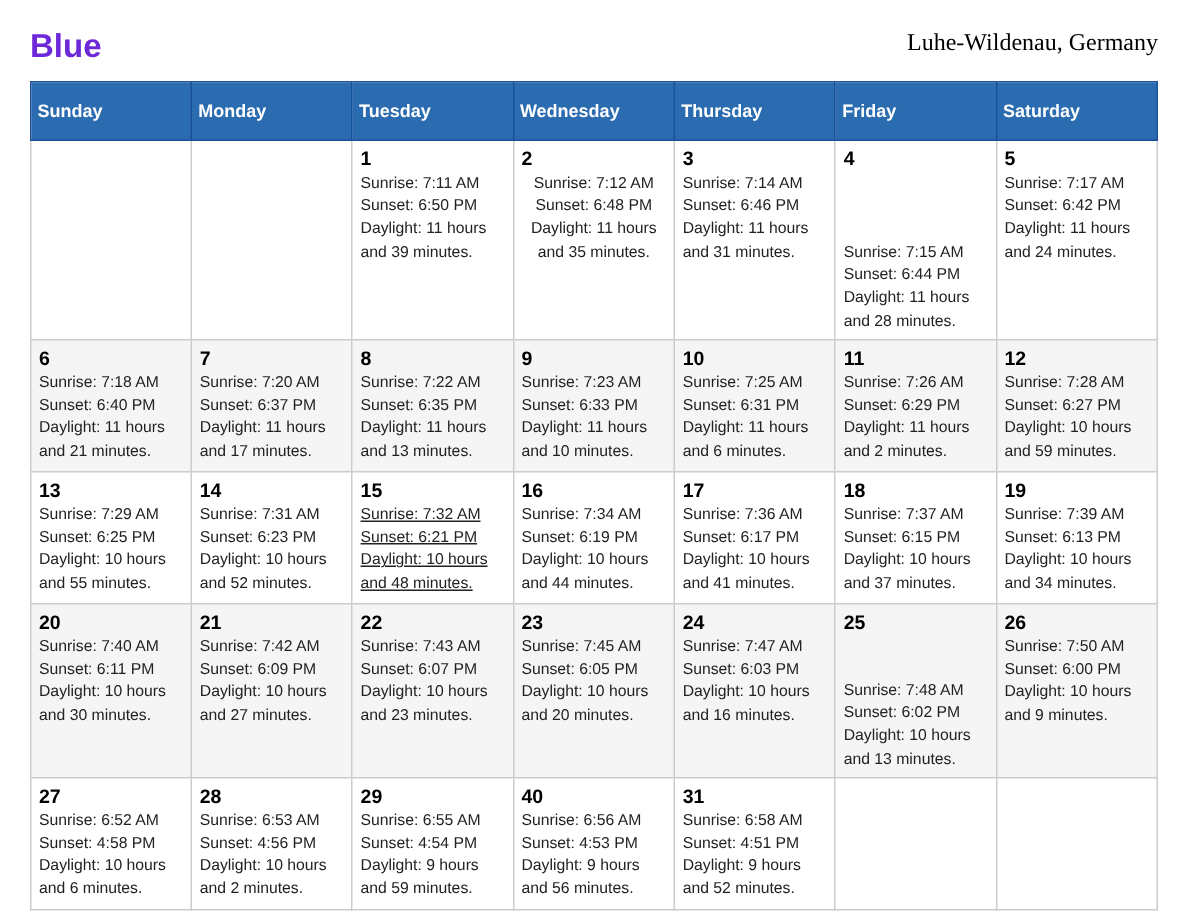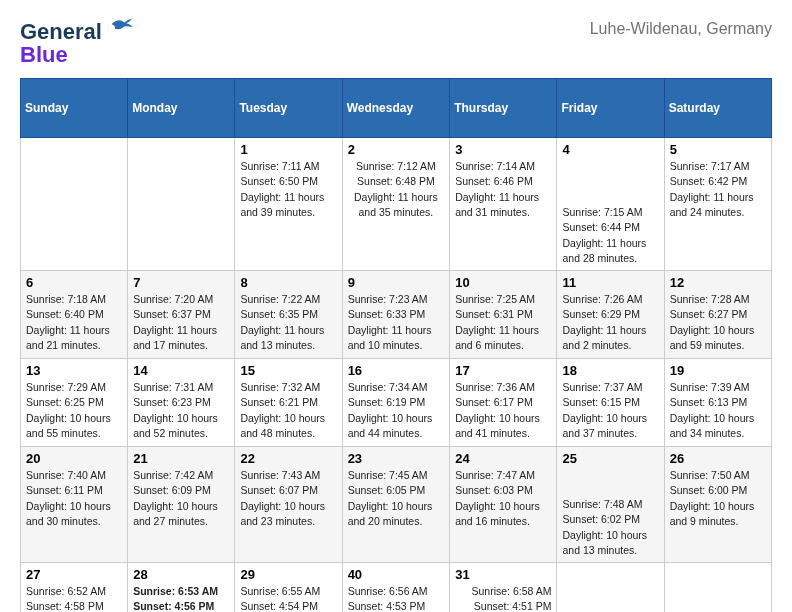--- a/index.html
+++ b/index.html
@@ -30,31 +30,32 @@
     .title-block {
       text-align: right;
     }
     .month-title {
       font-size: 32px;
       font-weight: bold;
       color: #1a1a1a;
     }
     .location-title {
       font-size: 16px;
-      color: #737373;
+      color: #000000;
+      font-family: Liberation Serif, serif;
     }
     table {
       width: 100%;
       border-collapse: collapse;
       font-size: 11px;
     }
     thead tr th {
       background-color: #2b6cb0;
       color: #fff;
-      padding: 22px 4px;
+      padding: 12px 4px;
       text-align: left;
       font-size: 12px;
       font-weight: bold;
       border: 1px solid #1a5099;
       margin-left: 43px;
     }
     tbody tr td {
       border: 1px solid #ccc;
       padding: 4px 5px;
       vertical-align: top;
@@ -78,28 +79,20 @@
     }
     .empty-cell {
       background: #fff !important;
     }
   </style>
 </head>
 <body>
 
 <div class="header-section">
   <div class="logo">
-    <div style="display:flex;align-items:center;">
-      <div style="font-size:22px;font-weight:bold;line-height:1.1;">
-        <span style="color:#1a3a5c;">General</span>
-        <svg class="logo-bird" viewBox="0 0 30 20" style="display:inline-block;vertical-align:middle;margin-left:2px;">
-          <path d="M2,10 Q10,2 18,8 Q22,4 28,3 Q24,8 20,9 Q26,10 28,14 Q22,12 18,13 Q12,18 6,16 Q8,13 2,10Z" fill="#2b6cb0"></path>
-        </svg>
-      </div>
-    </div>
     <div style="font-size:22px;font-weight:bold;color:#6d28d9;margin-top:-2px;">Blue</div>
   </div>
   <div class="title-block">
     <div class="location-title">Luhe-Wildenau, Germany</div>
   </div>
 </div>
 
 <table>
   <thead>
     <tr id="header-row">
@@ -199,21 +192,21 @@
 Daylight: 10 hours and 55 minutes.</div>
         </td>
         <td>
           <span class="day-num">14</span>
           <div class="day-info" style="white-space: pre-line;">Sunrise: 7:31 AM
 Sunset: 6:23 PM
 Daylight: 10 hours and 52 minutes.</div>
         </td>
         <td>
           <span class="day-num">15</span>
-          <div class="day-info" style="white-space: pre-line;">Sunrise: 7:32 AM
+          <div class="day-info" style="white-space: pre-line; text-decoration: underline;">Sunrise: 7:32 AM
 Sunset: 6:21 PM
 Daylight: 10 hours and 48 minutes.</div>
         </td>
         <td>
           <span class="day-num">16</span>
           <div class="day-info" style="white-space: pre-line;">Sunrise: 7:34 AM
 Sunset: 6:19 PM
 Daylight: 10 hours and 44 minutes.</div>
         </td>
         <td>
@@ -281,39 +274,39 @@
       </tr>
       <tr>
         <td>
           <span class="day-num">27</span>
           <div class="day-info" style="white-space: pre-line;">Sunrise: 6:52 AM
 Sunset: 4:58 PM
 Daylight: 10 hours and 6 minutes.</div>
         </td>
         <td>
           <span class="day-num">28</span>
-          <div class="day-info" style="white-space: pre-line; font-weight: bold;">Sunrise: 6:53 AM
+          <div class="day-info" style="white-space: pre-line;">Sunrise: 6:53 AM
 Sunset: 4:56 PM
 Daylight: 10 hours and 2 minutes.</div>
         </td>
         <td>
           <span class="day-num">29</span>
           <div class="day-info" style="white-space: pre-line;">Sunrise: 6:55 AM
 Sunset: 4:54 PM
 Daylight: 9 hours and 59 minutes.</div>
         </td>
         <td>
           <span class="day-num">40</span>
           <div class="day-info" style="white-space: pre-line;">Sunrise: 6:56 AM
 Sunset: 4:53 PM
 Daylight: 9 hours and 56 minutes.</div>
         </td>
         <td>
           <span class="day-num">31</span>
-          <div class="day-info" style="white-space: pre-line; text-align: right;">Sunrise: 6:58 AM
+          <div class="day-info" style="white-space: pre-line;">Sunrise: 6:58 AM
 Sunset: 4:51 PM
 Daylight: 9 hours and 52 minutes.</div>
         </td>
         <td class="empty-cell"></td>
         <td class="empty-cell"></td>
       </tr>
     </tbody>
 </table>
 
 </body></html>

